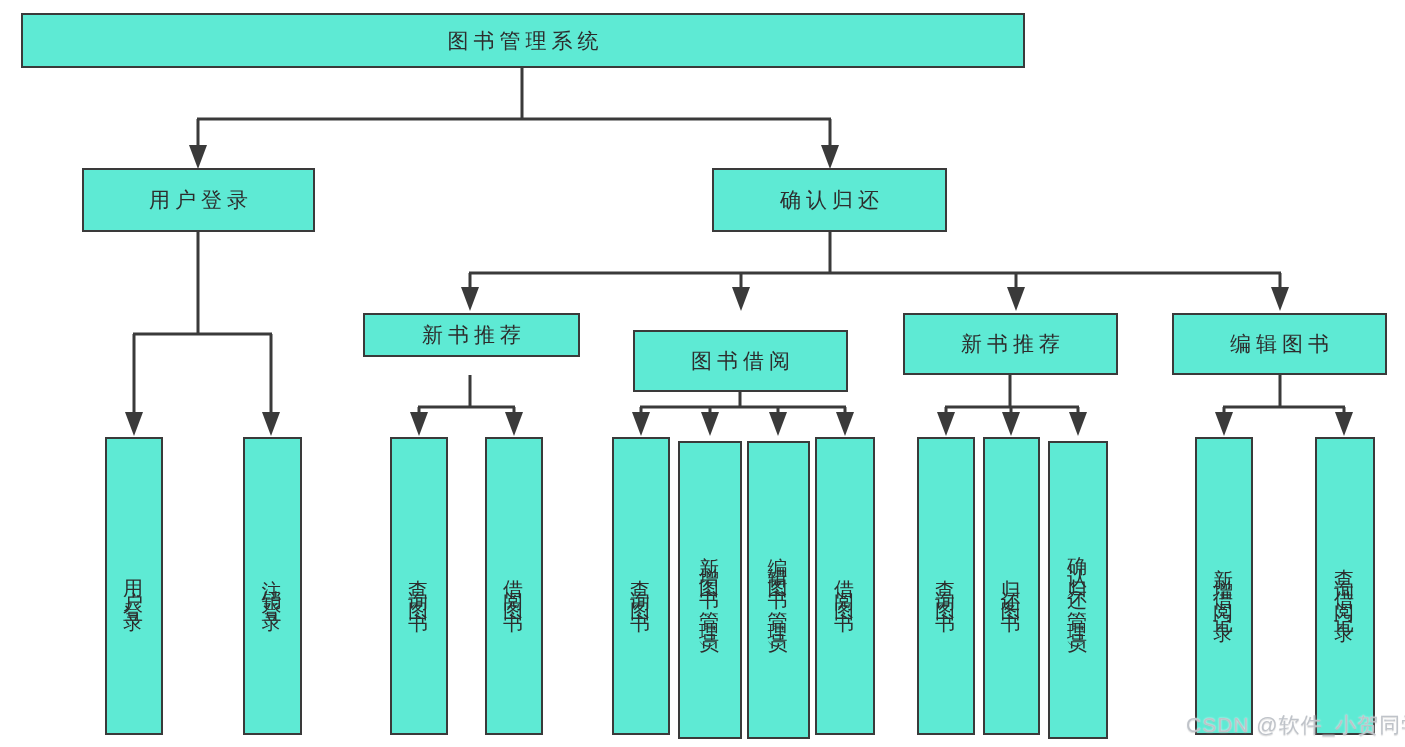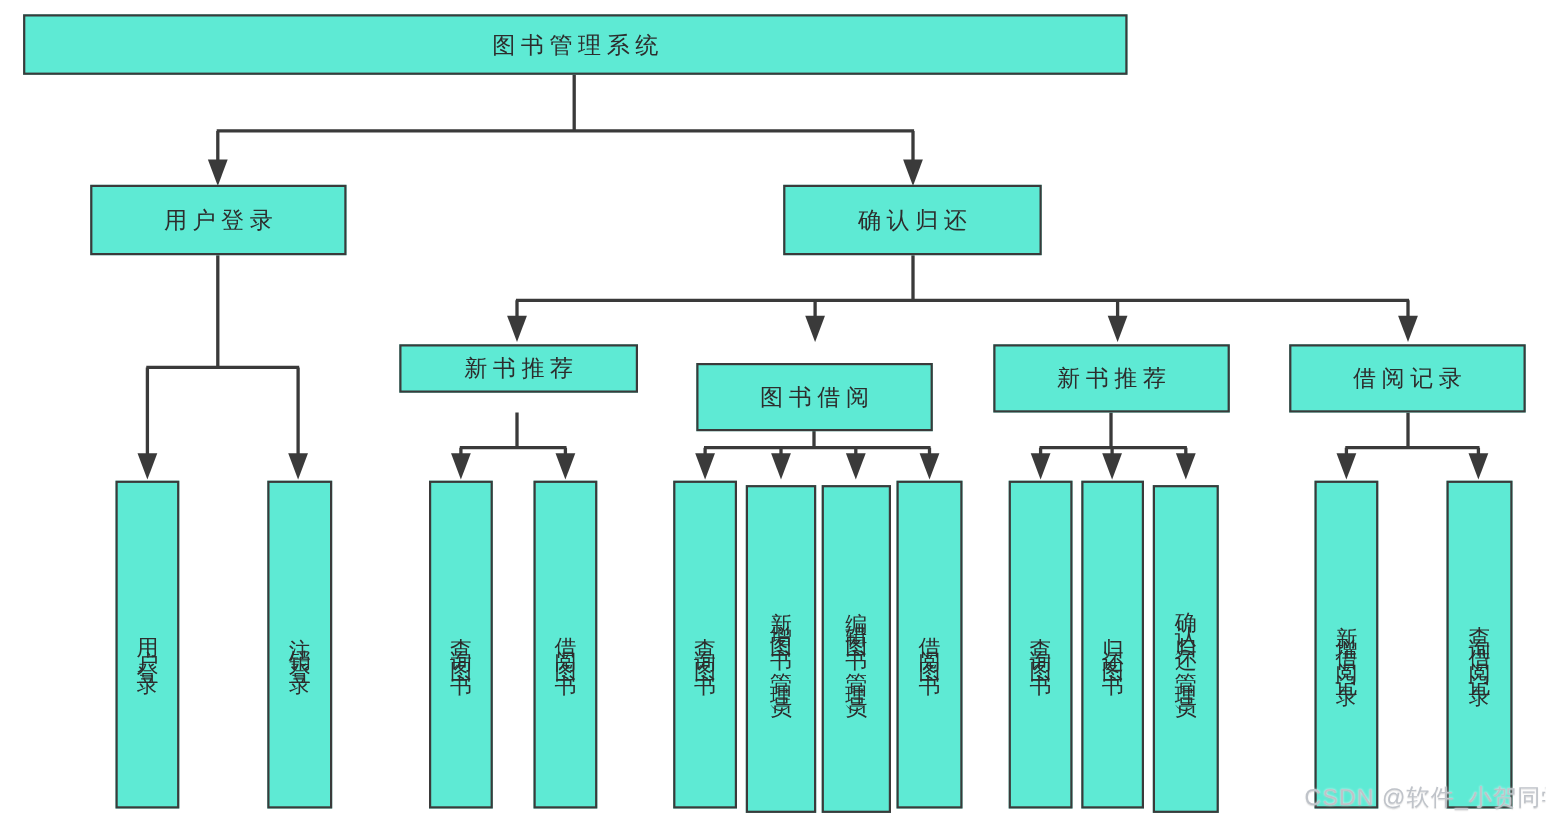--- a/index.html
+++ b/index.html
@@ -112,21 +112,21 @@
   <div class="box" style="left:363px;top:313px;width:217px;height:44px">
     <span class="htext">新书推荐</span>
   </div>
   <div class="box" style="left:633px;top:330px;width:215px;height:62px">
     <span class="htext">图书借阅</span>
   </div>
   <div class="box" style="left:903px;top:313px;width:215px;height:62px">
     <span class="htext">新书推荐</span>
   </div>
   <div class="box" style="left:1172px;top:313px;width:215px;height:62px">
-    <span class="htext">借阅记录</span>
+    <span class="htext">编辑图书</span>
   </div>
 
   <div class="box" style="left:105px;top:437px;width:58px;height:298px">
     <span class="vtext">用户登录</span>
   </div>
   <div class="box" style="left:243px;top:437px;width:59px;height:298px">
     <span class="vtext">注销登录</span>
   </div>
 
   <div class="box" style="left:390px;top:437px;width:58px;height:298px">

